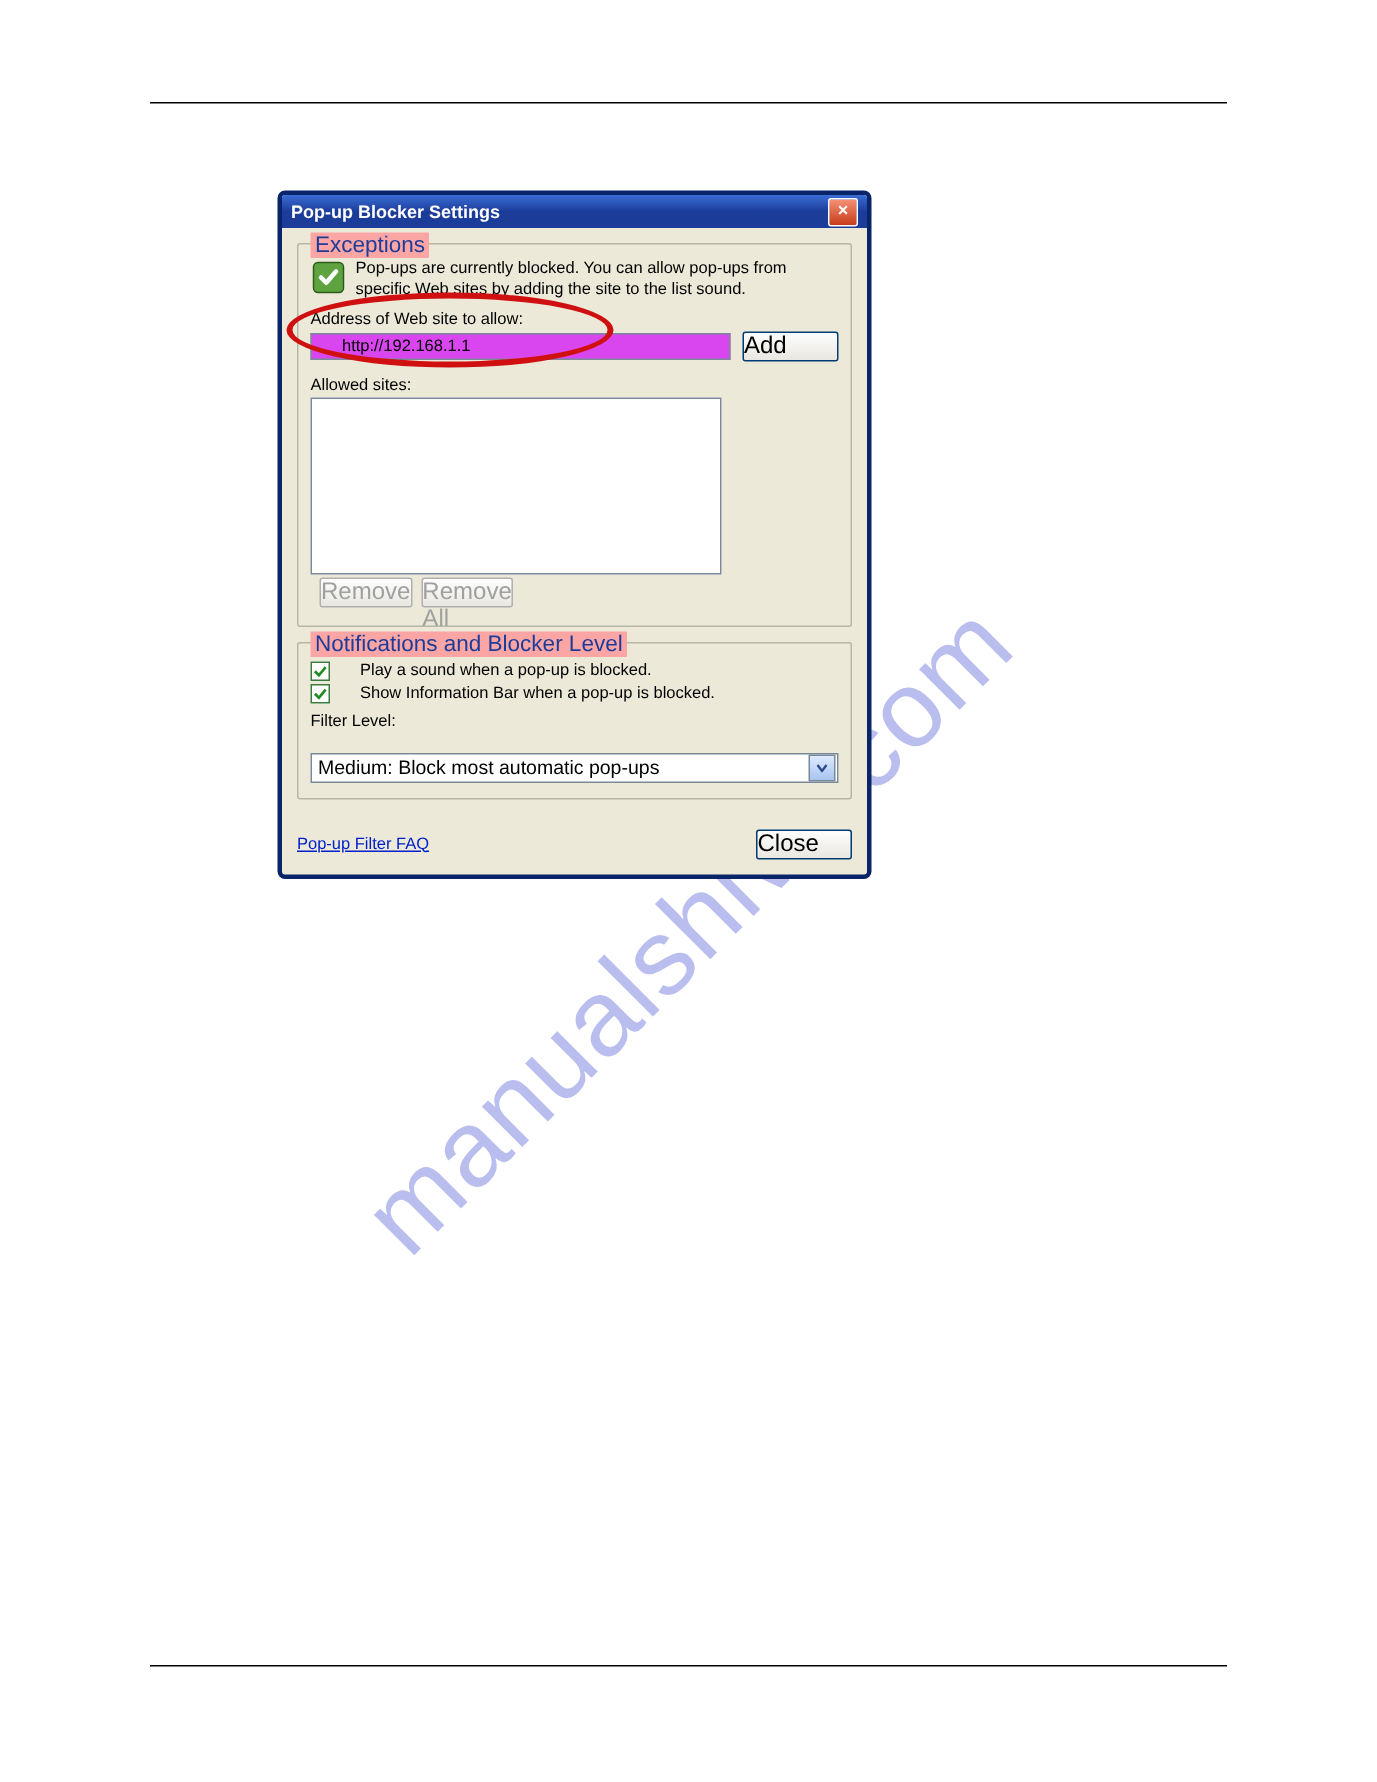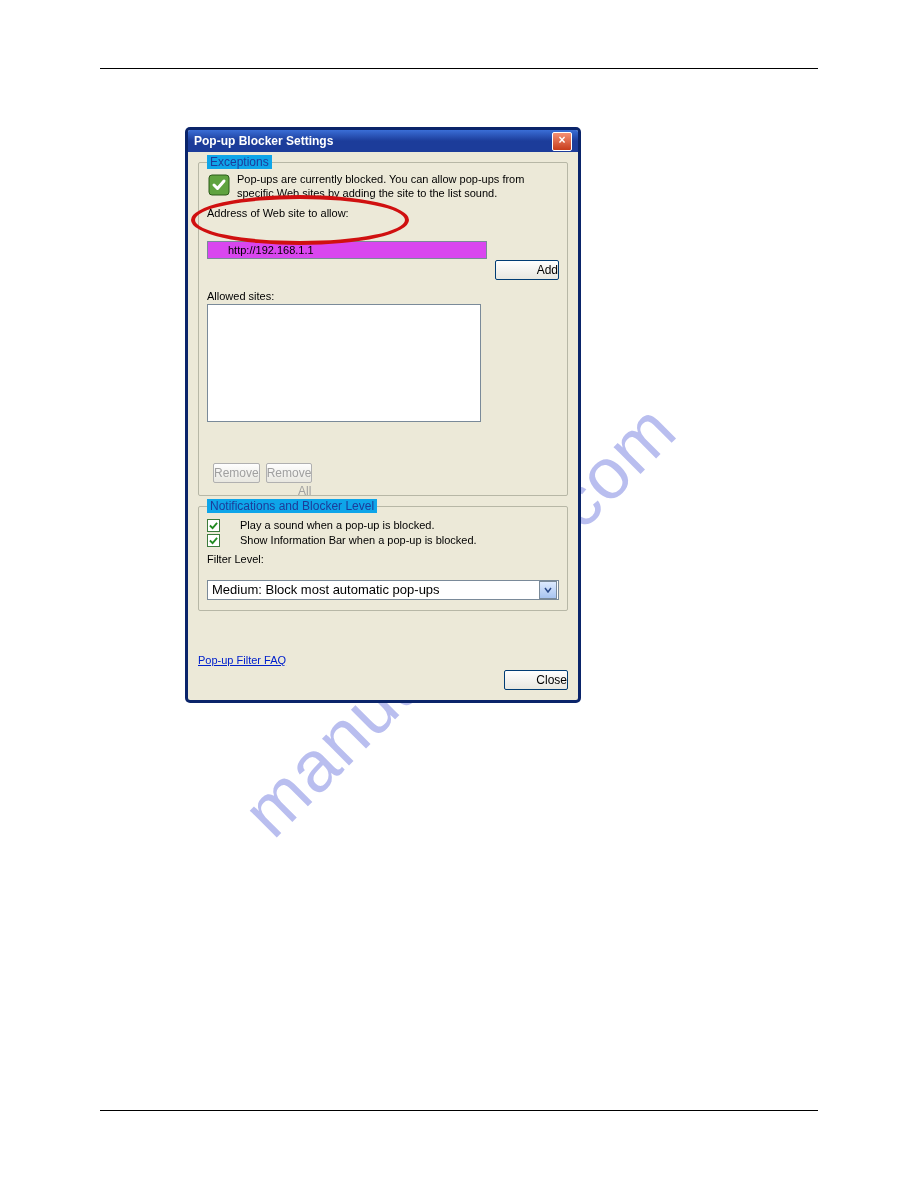--- a/index.html
+++ b/index.html
@@ -78,24 +78,24 @@
     border: 1px solid #b7b7a6;
     border-radius: 2px;
     margin-bottom: 10px;
     position: relative;
     padding: 10px 8px 10px 8px;
   }
   .group-label {
     position: absolute;
     top: -8px;
     left: 8px;
-    background: #0ea5e9;
+    background: #fca5a5;
     padding: 0 3px;
     color: #1c3c9a;
-    font-size: 12px;
+    font-size: 15px;
   }
   .info-row {
     display: flex;
     align-items: flex-start;
     gap: 6px;
   }
   .shield-icon {
     width: 24px;
     height: 24px;
     flex: 0 0 24px;
@@ -118,26 +118,25 @@
     font-size: 11px;
     padding: 0 20px;
     box-sizing: border-box;
   }
   .xp-btn {
     width: 64px;
     height: 20px;
     border: 1px solid #003c74;
     border-radius: 2px;
     background: linear-gradient(180deg,#fefefe,#e8e7e0);
-    font-size: 12px;
+    font-size: 16px;
     cursor: pointer;
-    text-align: right;
+    text-align: left;
     line-height: 18px;
     box-sizing: border-box;
-    margin-top: 39px;
   }
   .xp-btn.disabled {
     color: #a0a0a0;
     border-color: #b0b0b0;
     cursor: default;
   }
   .listbox {
     width: calc(100% - 78px);
     height: 118px;
     background: #fff;

